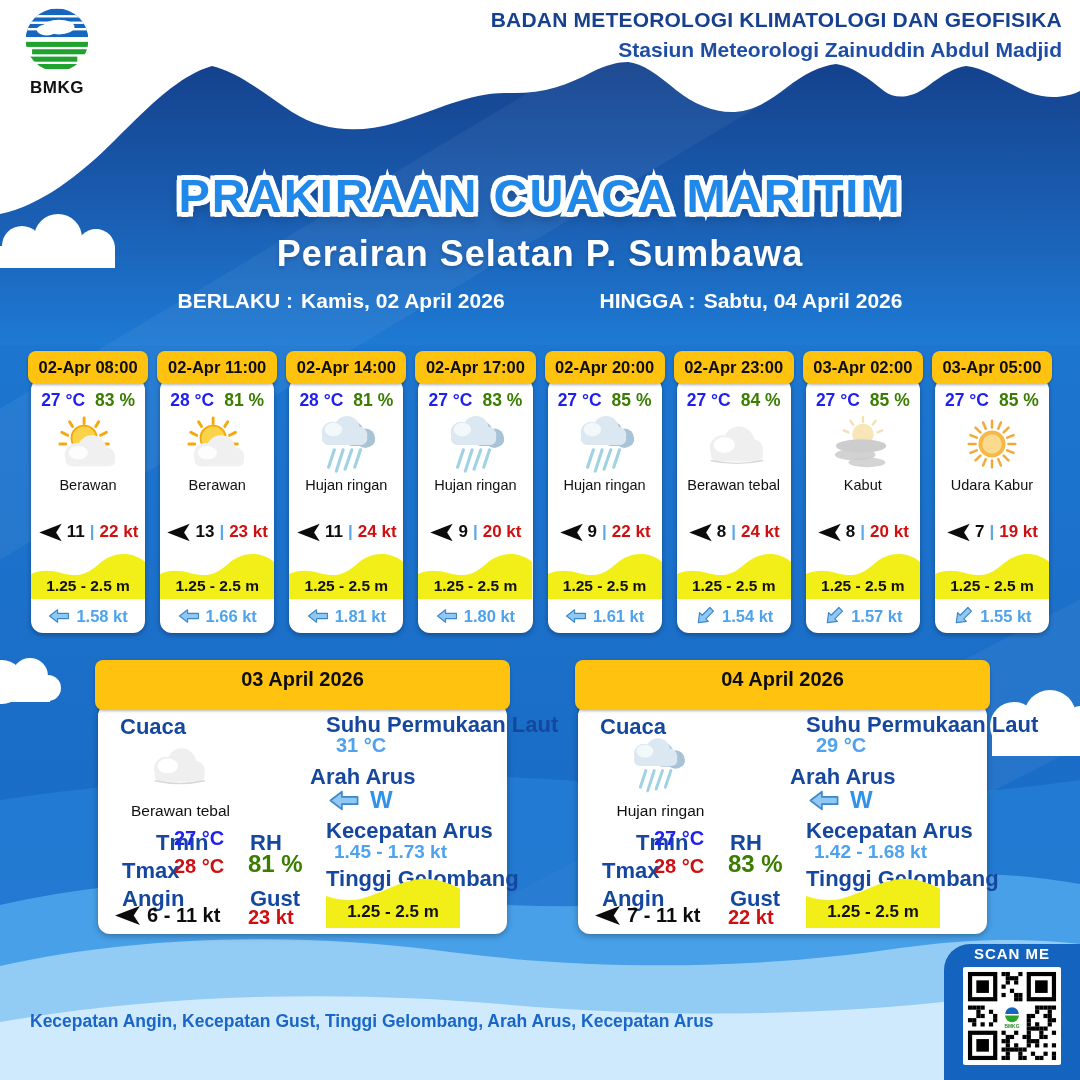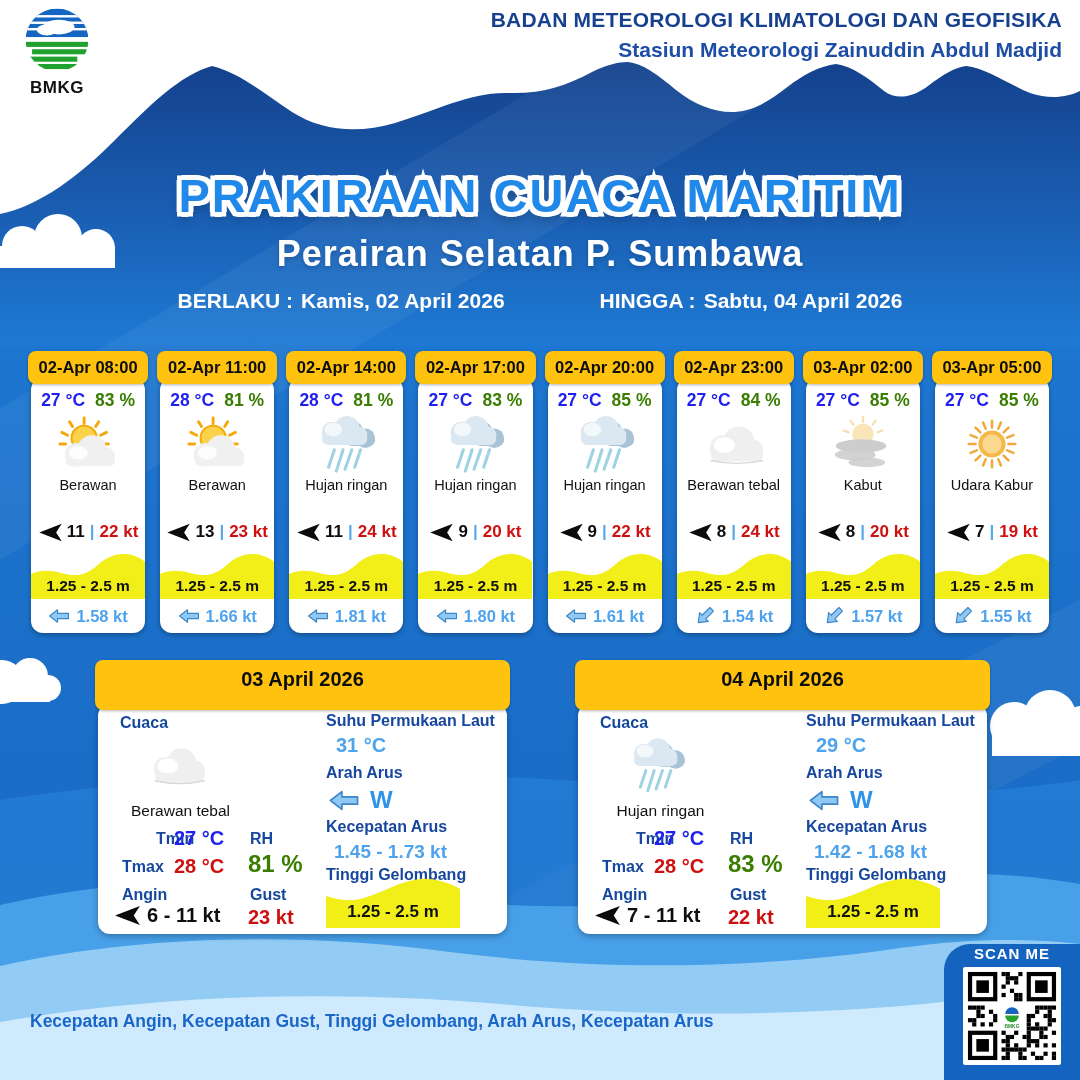--- a/index.html
+++ b/index.html
@@ -63,39 +63,39 @@
 
   
   .daily-mount { position:absolute; left:95px; top:660px; width:895px; height:262px; z-index:4; }
   .dcard { position:absolute; top:0; width:415px; height:262px; }
   .dcard:nth-child(1) { left:0; } .dcard:nth-child(2) { left:480px; }
   .dcard-header { position:relative; z-index:2; background:#ffc30f; border-radius:8px; height:50px;
       line-height:38px; text-align:center; font-size:20px; font-weight:800; color:#0d0d0d;
       box-shadow:0 1px 3px rgba(0,0,0,.3); }
   .dcard-body { position:relative; z-index:1; margin-top:-6px; margin-left:3px; width:409px; height:230px;
       background:#fff; border-radius:12px; box-shadow:0 2px 6px rgba(0,0,0,.3); }
-  .dlab { position:absolute; font-size:16px; font-weight:700; color:#16479e; white-space:nowrap; }
+  .dlab { position:absolute; font-size:22px; font-weight:700; color:#16479e; white-space:nowrap; }
   .d-cuaca-label { left:22px; top:10px; }
   .d-icon { position:absolute; left:42px; top:28px; width:74px; height:66px; }
   .d-icon svg { width:100%; height:100%; }
   .d-cond { position:absolute; left:0; top:98px; width:165px; text-align:center;
             font-size:15.5px; color:#111; white-space:nowrap; }
   .d-tmin-label { left:24px; top:126px;margin-left:34px; } .d-tmax-label { left:24px; top:154px; }
   .d-angin-label { left:24px; top:182px; }
   .d-tmin { position:absolute; left:76px; top:123px; font-size:20px; font-weight:800; color:#1f1ff0; }
   .d-tmax { position:absolute; left:76px; top:151px; font-size:20px; font-weight:800; color:#cf1010; }
   .d-windrow { position:absolute; left:16px; top:200px; display:flex; align-items:center; gap:6px; }
   .d-windrow .wind-arrow { width:27px; height:21px; }
   .d-wind { font-size:20px; font-weight:800; color:#0d0d0d; white-space:nowrap; }
   .d-rh-label { left:152px; top:126px; } .d-gust-label { left:152px; top:182px; }
   .d-rh { position:absolute; left:150px; top:146px; font-size:24px; font-weight:800; color:#3a7d00; }
   .d-gust { position:absolute; left:150px; top:202px; font-size:20px; font-weight:800; color:#cf1010; }
   .d-sst-label { left:228px; top:8px; }
   .d-sst { position:absolute; left:238px; top:30px; font-size:20px; font-weight:800; color:#4fa3ec; }
-  .d-arah-label { left:228px; top:60px;text-align:center; }
+  .d-arah-label { left:212px; top:60px;text-align:center; }
   .d-arahrow { position:absolute; left:230px; top:82px; display:flex; align-items:center; gap:10px; }
   .d-arahrow .cur-arrow { width:32px; height:23px; }
   .d-dirletter { font-size:24px; font-weight:800; color:#2f93ea; }
   .d-kec-label { left:228px; top:114px; }
   .d-kec { position:absolute; left:236px; top:137px; font-size:19px; font-weight:800; color:#4fa3ec; }
   .d-gel-label { left:228px; top:162px; }
   .d-wavebox { position:absolute; left:228px; top:168px; width:134px; height:56px; }
   .d-wavebox svg { position:absolute; inset:0; width:100%; height:100%; }
   .d-wavetext { position:absolute; left:0; right:0; bottom:6px; text-align:center;
                 font-size:17px; font-weight:700; color:#111; }

